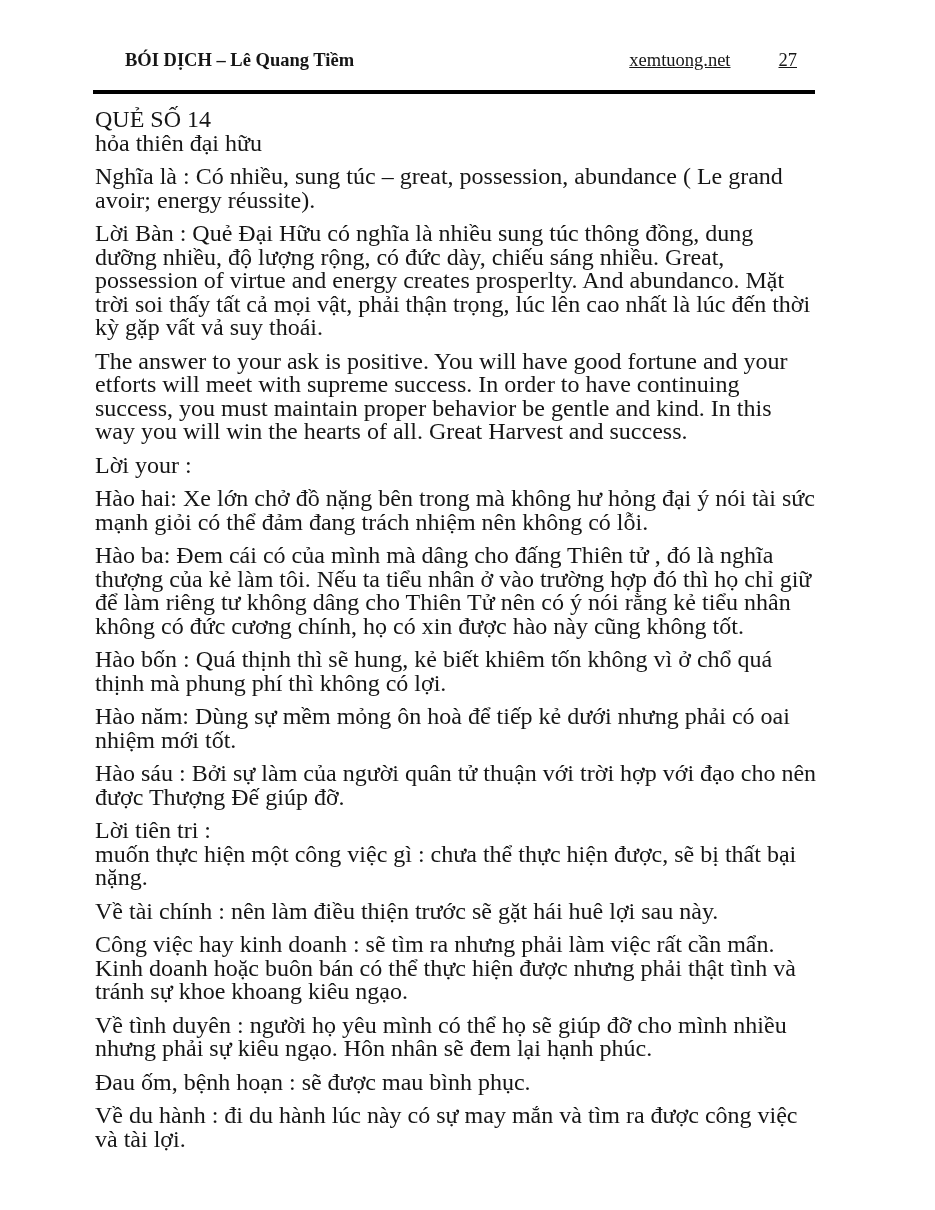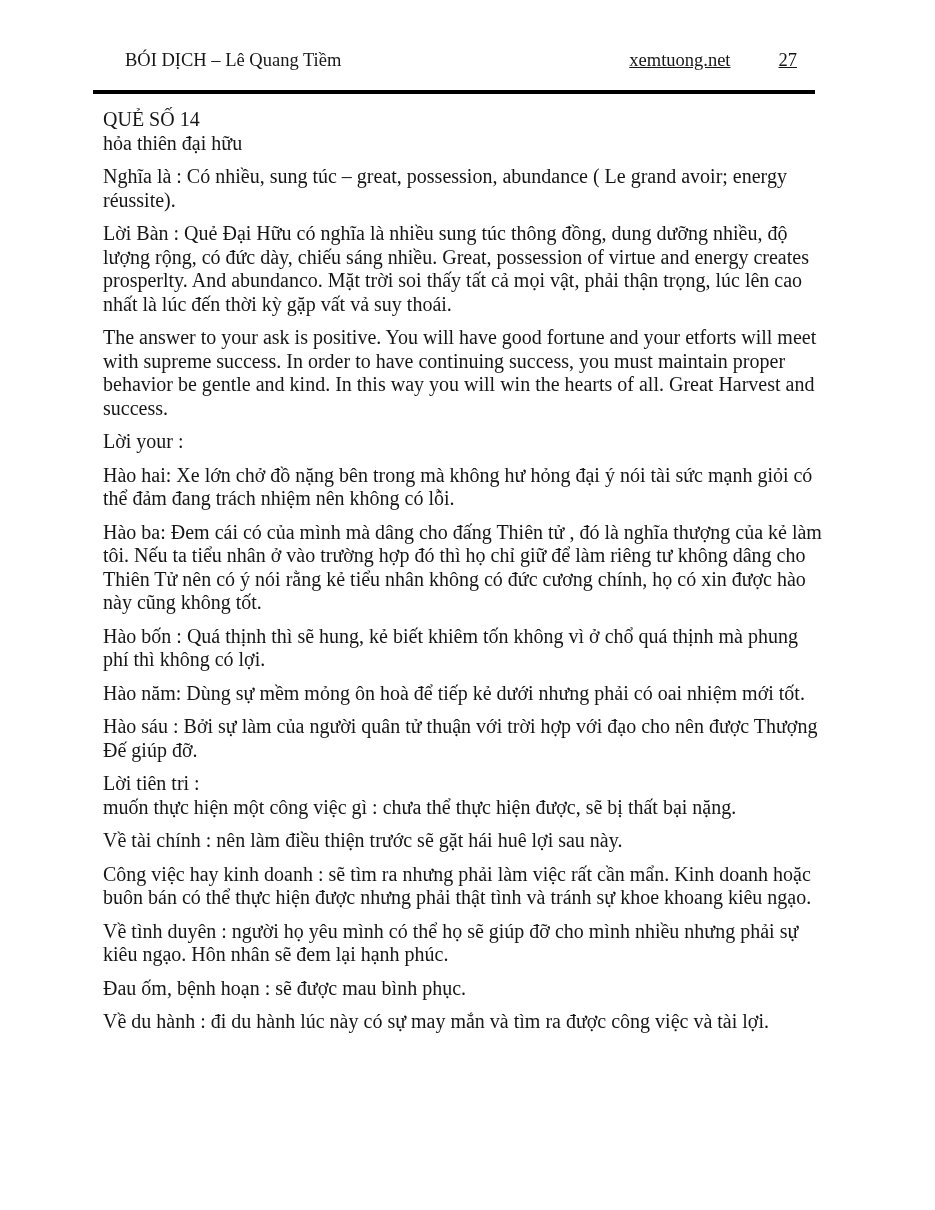--- a/index.html
+++ b/index.html
@@ -24,33 +24,34 @@
     height: 44px;
     box-sizing: border-box;
     border-bottom: 4px solid #000000;
     display: flex;
     align-items: flex-start;
     font-size: 18.5px;
     padding: 0 18px 0 32px;
   }
   .running-header .book-title {
     flex: 0 0 auto;
+    font-weight: bold;
   }
   .running-header .right-group {
     margin-left: auto;
     display: flex;
     gap: 48px;
     text-decoration: underline;
   }
   .content {
     position: absolute;
-    left: 103px;
+    left: 95px;
     top: 108px;
     width: 722px;
-    font-size: 20px;
+    font-size: 24px;
     line-height: 23.5px;
     text-align: left;
   }
   .content p {
     margin: 0 0 10px 0;
     white-space: pre-line;
   }
 </style>
 </head>
 <body>

